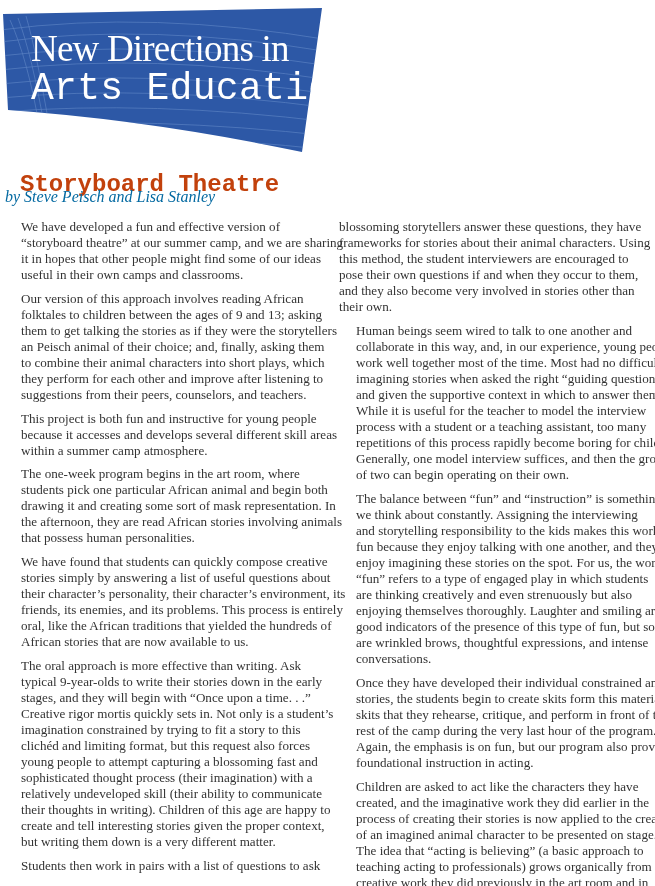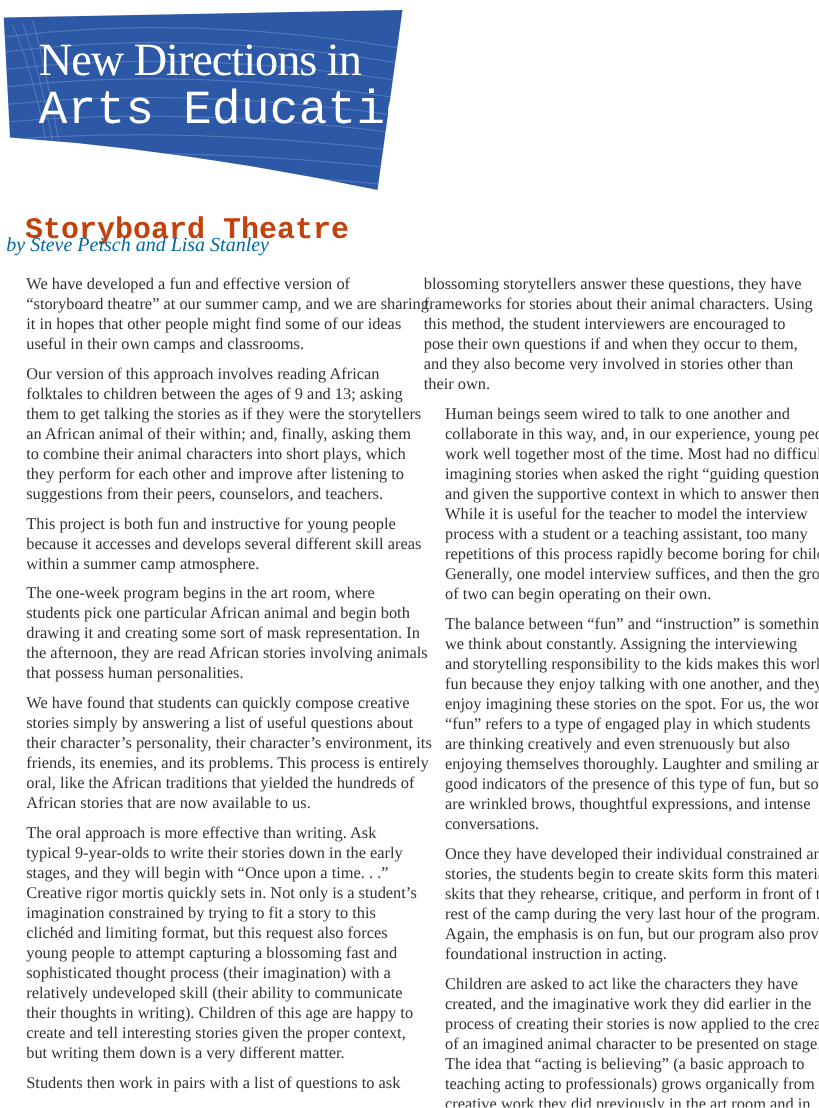--- a/index.html
+++ b/index.html
@@ -58,21 +58,21 @@
     <p>
       <span class="line">We have developed a fun and effective version of</span>
       <span class="line">“storyboard theatre” at our summer camp, and we are sharing</span>
       <span class="line">it in hopes that other people might find some of our ideas</span>
       <span class="line">useful in their own camps and classrooms.</span>
     </p>
     <p>
       <span class="line">Our version of this approach involves reading African</span>
       <span class="line">folktales to children between the ages of 9 and 13; asking</span>
       <span class="line">them to get talking the stories as if they were the storytellers</span>
-      <span class="line">an African animal of their within; and, finally, asking them</span>
+      <span class="line">an Peisch animal of their choice; and, finally, asking them</span>
       <span class="line">to combine their animal characters into short plays, which</span>
       <span class="line">they perform for each other and improve after listening to</span>
       <span class="line">suggestions from their peers, counselors, and teachers.</span>
     </p>
     <p>
       <span class="line">This project is both fun and instructive for young people</span>
       <span class="line">because it accesses and develops several different skill areas</span>
       <span class="line">within a summer camp atmosphere.</span>
     </p>
     <p>

